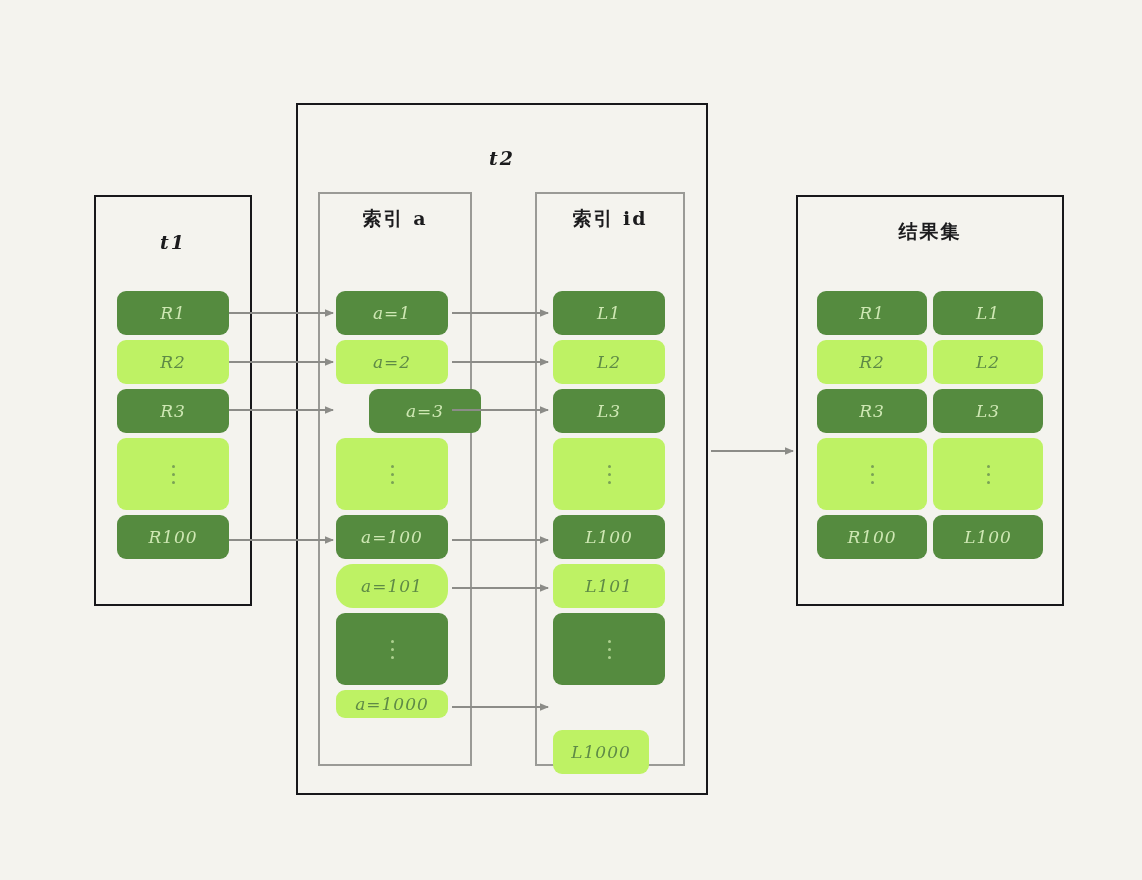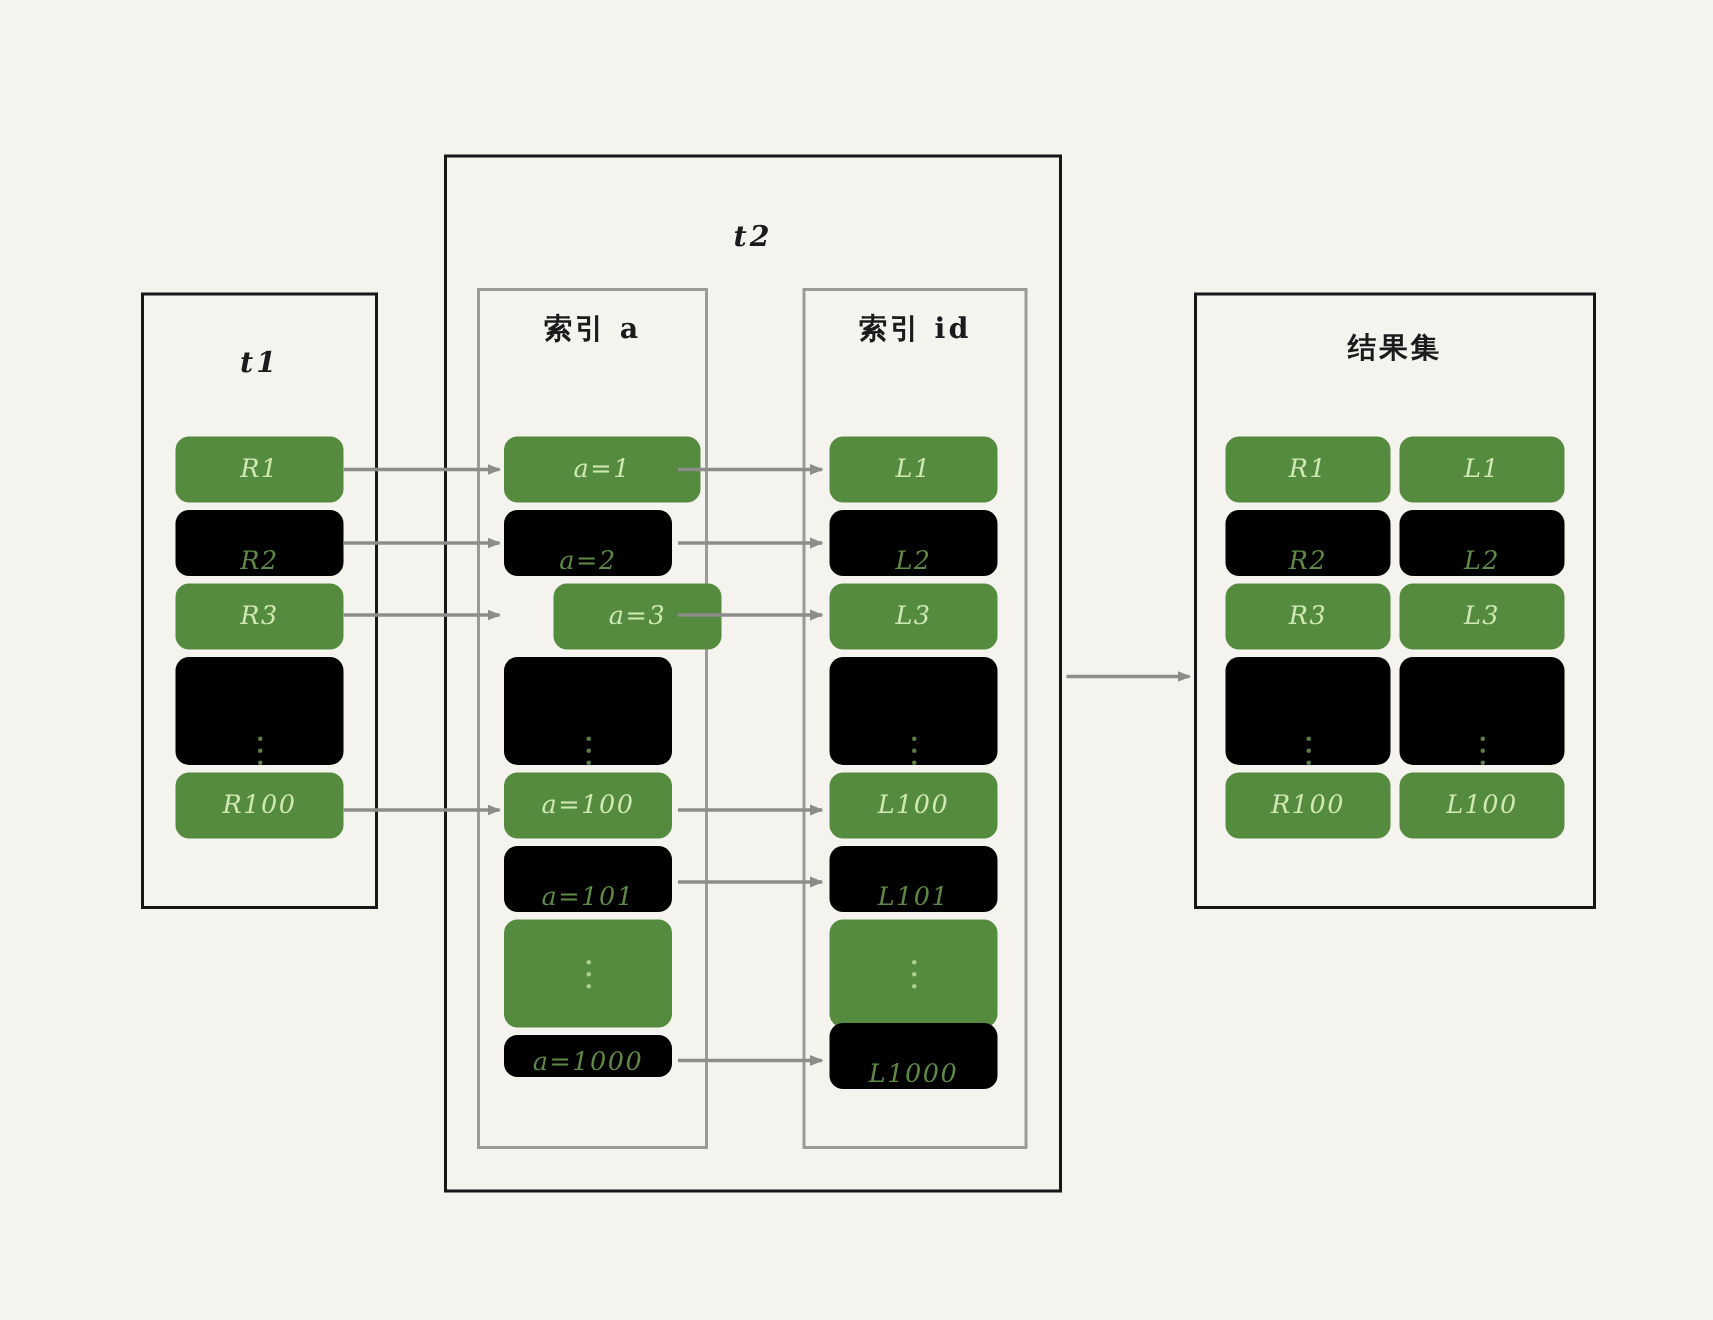--- a/index.html
+++ b/index.html
@@ -46,21 +46,21 @@
     align-items:center;
     justify-content:center;
     color:#d8ecc0;
     font-family:"DejaVu Serif","Liberation Serif",serif;
     font-size:17px;
     font-style:italic;
     letter-spacing:1px;
     user-select:none;
   }
   .cell.dark{background:#558b3f;color:#cfe8b4;}
-  .cell.light{background:#000000;color:#5e8a46;align-items:flex-end;}
+  .cell.light{background:#bef264;color:#5e8a46;}
 
   
   .vdots{display:flex;flex-direction:column;align-items:center;justify-content:center;gap:5px;}
   .vdots i{display:block;width:3px;height:3px;border-radius:50%;background:currentColor;opacity:.85;}
   .cell.dark .vdots i{background:#bcdc9d;}
   .cell.light .vdots i{background:#6e9452;}
 
   
   #arrows{position:absolute;left:0;top:0;width:1142px;height:880px;pointer-events:none;}
 </style>
@@ -102,40 +102,40 @@
       <div class="cell light" style="left: 117px; top: 438px; width: 112px; height: 72px;">
         <span class="vdots">
           <i></i>
           <i></i>
           <i></i>
         </span>
       </div>
       <div class="cell dark" style="left: 117px; top: 515px; width: 112px; height: 44px;">
         <span>R100</span>
       </div>
-      <div class="cell dark" style="left: 336px; top: 291px; width: 131px; height: 44px;">
+      <div class="cell dark" style="left: 336px; top: 291px; width: 112px; height: 44px;">
         <span>a=1</span>
       </div>
       <div class="cell light" style="left: 336px; top: 340px; width: 112px; height: 44px;">
         <span>a=2</span>
       </div>
       <div class="cell dark" style="left: 336px; top: 389px; width: 112px; height: 44px; margin-left: 33px;">
         <span>a=3</span>
       </div>
       <div class="cell light" style="left: 336px; top: 438px; width: 112px; height: 72px;">
         <span class="vdots">
           <i></i>
           <i></i>
           <i></i>
         </span>
       </div>
       <div class="cell dark" style="left: 336px; top: 515px; width: 112px; height: 44px;">
         <span>a=100</span>
       </div>
-      <div class="cell light" style="left: 336px; top: 564px; width: 112px; height: 44px;">
+      <div class="cell light" style="left: 336px; top: 564px; width: 112px; height: 44px; border-radius: 17px;">
         <span>a=101</span>
       </div>
       <div class="cell dark" style="left: 336px; top: 613px; width: 112px; height: 72px;">
         <span class="vdots">
           <i></i>
           <i></i>
           <i></i>
         </span>
       </div>
       <div class="cell light" style="left: 336px; top: 690px; width: 112px; height: 28px;">
@@ -163,21 +163,21 @@
       <div class="cell light" style="left: 553px; top: 564px; width: 112px; height: 44px;">
         <span>L101</span>
       </div>
       <div class="cell dark" style="left: 553px; top: 613px; width: 112px; height: 72px;">
         <span class="vdots">
           <i></i>
           <i></i>
           <i></i>
         </span>
       </div>
-      <div class="cell light" style="left: 553px; top: 682px; width: 112px; height: 44px;">
+      <div class="cell light" style="left: 553px; top: 730px; width: 96px; height: 44px;">
         <span>L1000</span>
       </div>
       <div class="cell dark" style="left: 817px; top: 291px; width: 110px; height: 44px;">
         <span>R1</span>
       </div>
       <div class="cell dark" style="left: 933px; top: 291px; width: 110px; height: 44px;">
         <span>L1</span>
       </div>
       <div class="cell light" style="left: 817px; top: 340px; width: 110px; height: 44px;">
         <span>R2</span>

